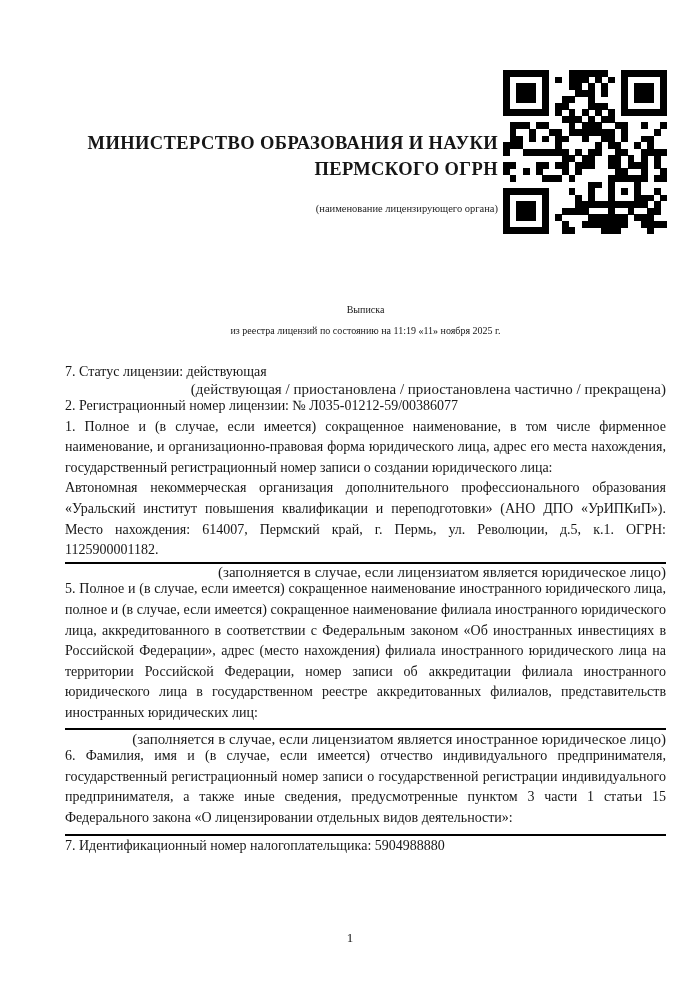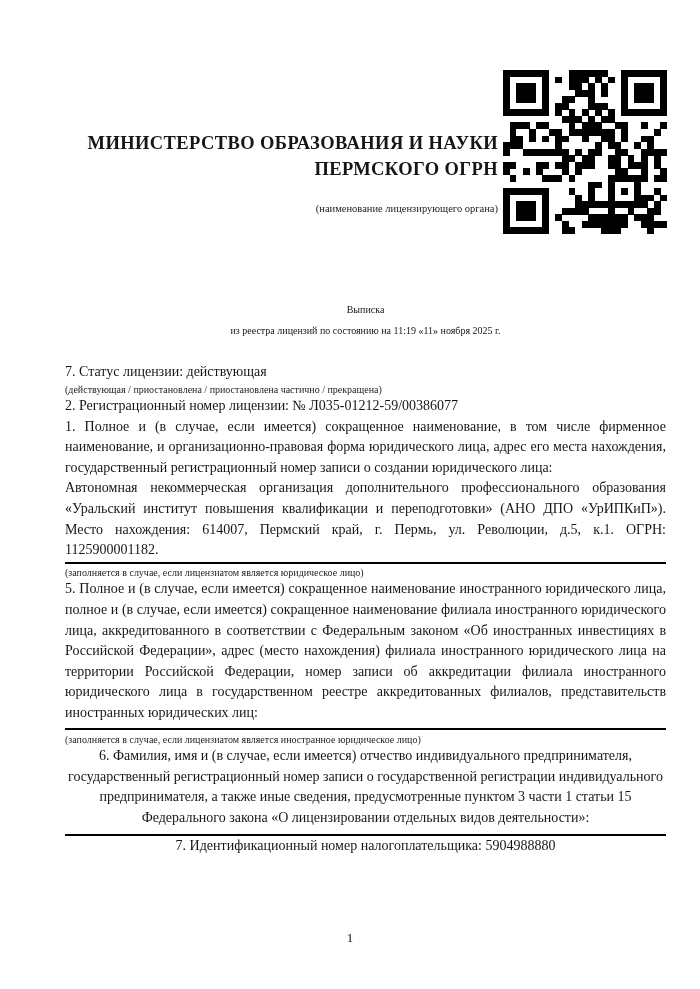--- a/index.html
+++ b/index.html
@@ -33,32 +33,32 @@
     text-align:center;font-size:10px;line-height:20.6px;
   }
   
   .flow{
     position:absolute;left:65px;top:362px;width:601px;
     font-size:14px;line-height:20.6px;
   }
   .flow p{margin:0;}
   .para{text-align:justify;}
   .caption{
-    font-size:10px;line-height:13.5px;text-align:left;color:#1c1c1c;
+    font-size:15px;line-height:13.5px;text-align:right;color:#1c1c1c;
   }
   .rule{height:0;border-bottom:2px solid #000;}
   .mt19{margin-top:19px;}
   .mt11{margin-top:11.5px;}
   .mt6{margin-top:6px;}
   .mt7{margin-top:7px;}
   .mt4{margin-top:4px;}
   .mt3{margin-top:3px;}
   .mt2{margin-top:2px;}
   .mt1{margin-top:1px;}
-  .mt14{margin-top:14px;text-align:center;}
+  .mt14{margin-top:14px;}
   .mt8{margin-top:6px;}
   .page-number{
     position:absolute;left:0;top:928px;width:700px;
     text-align:center;font-size:13px;line-height:20px;
   }
 </style>
 </head>
 <body>
 
 <div class="page">

